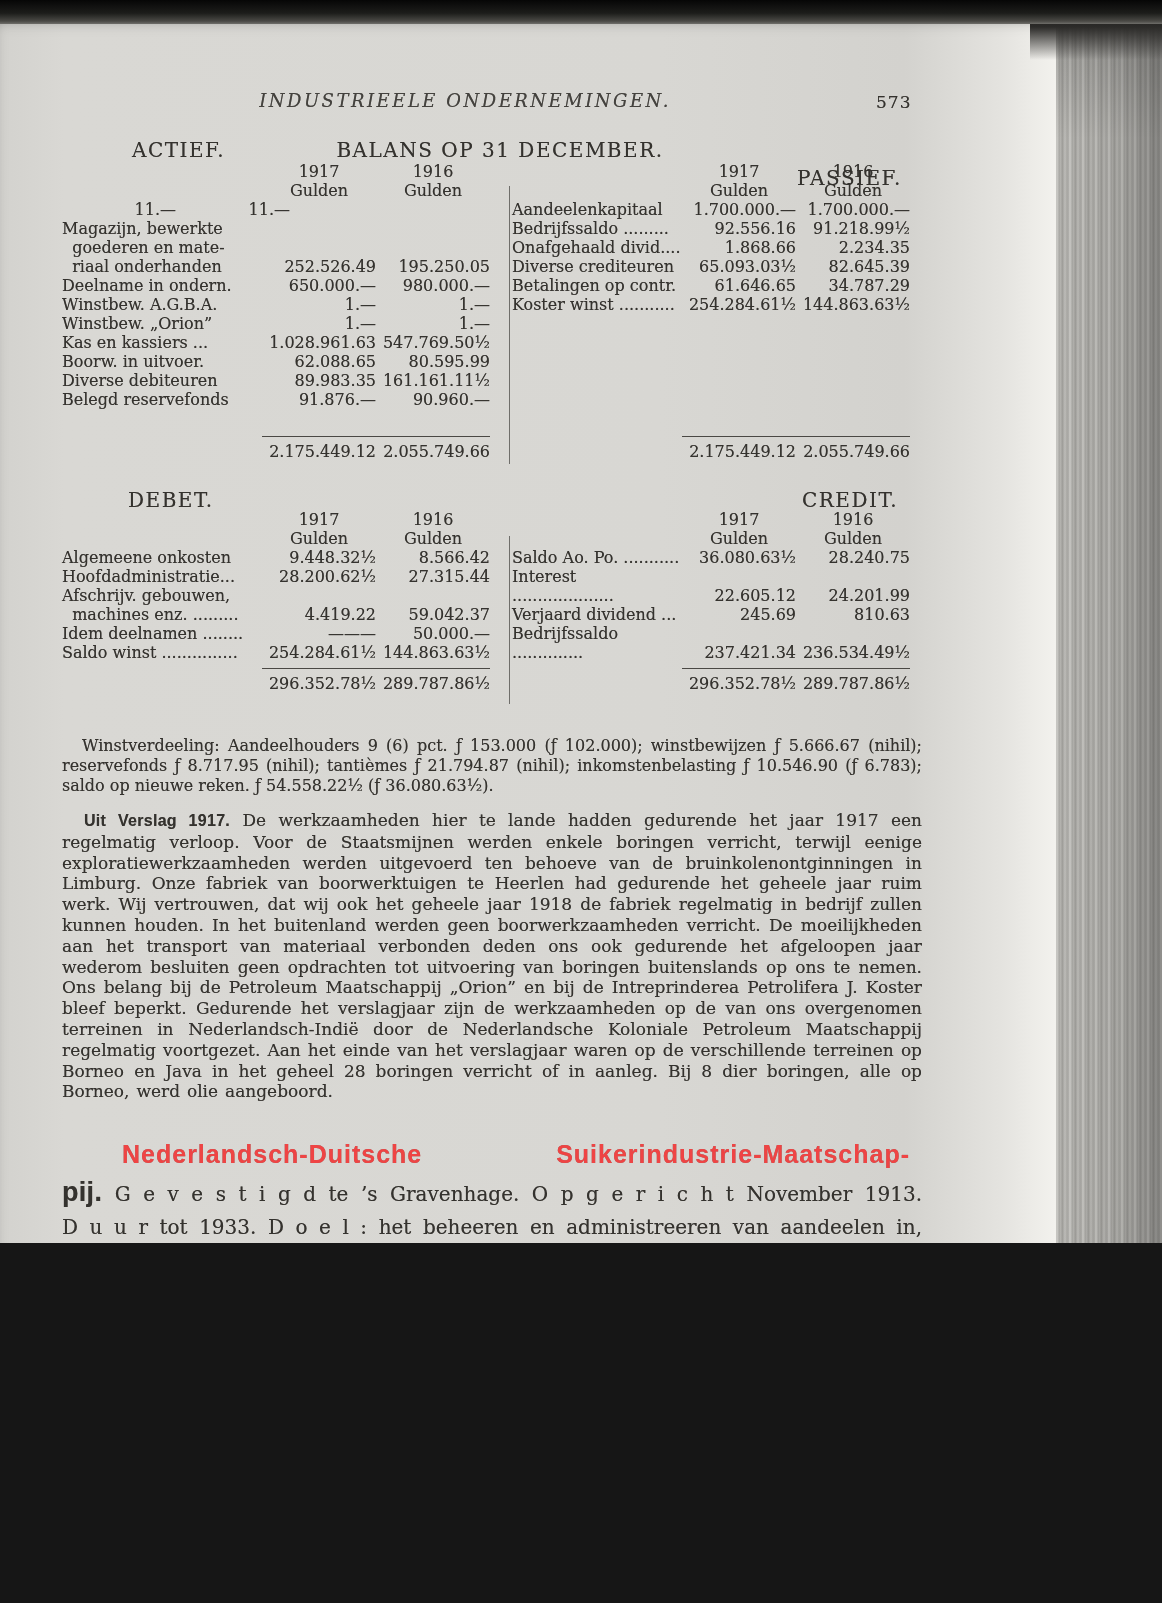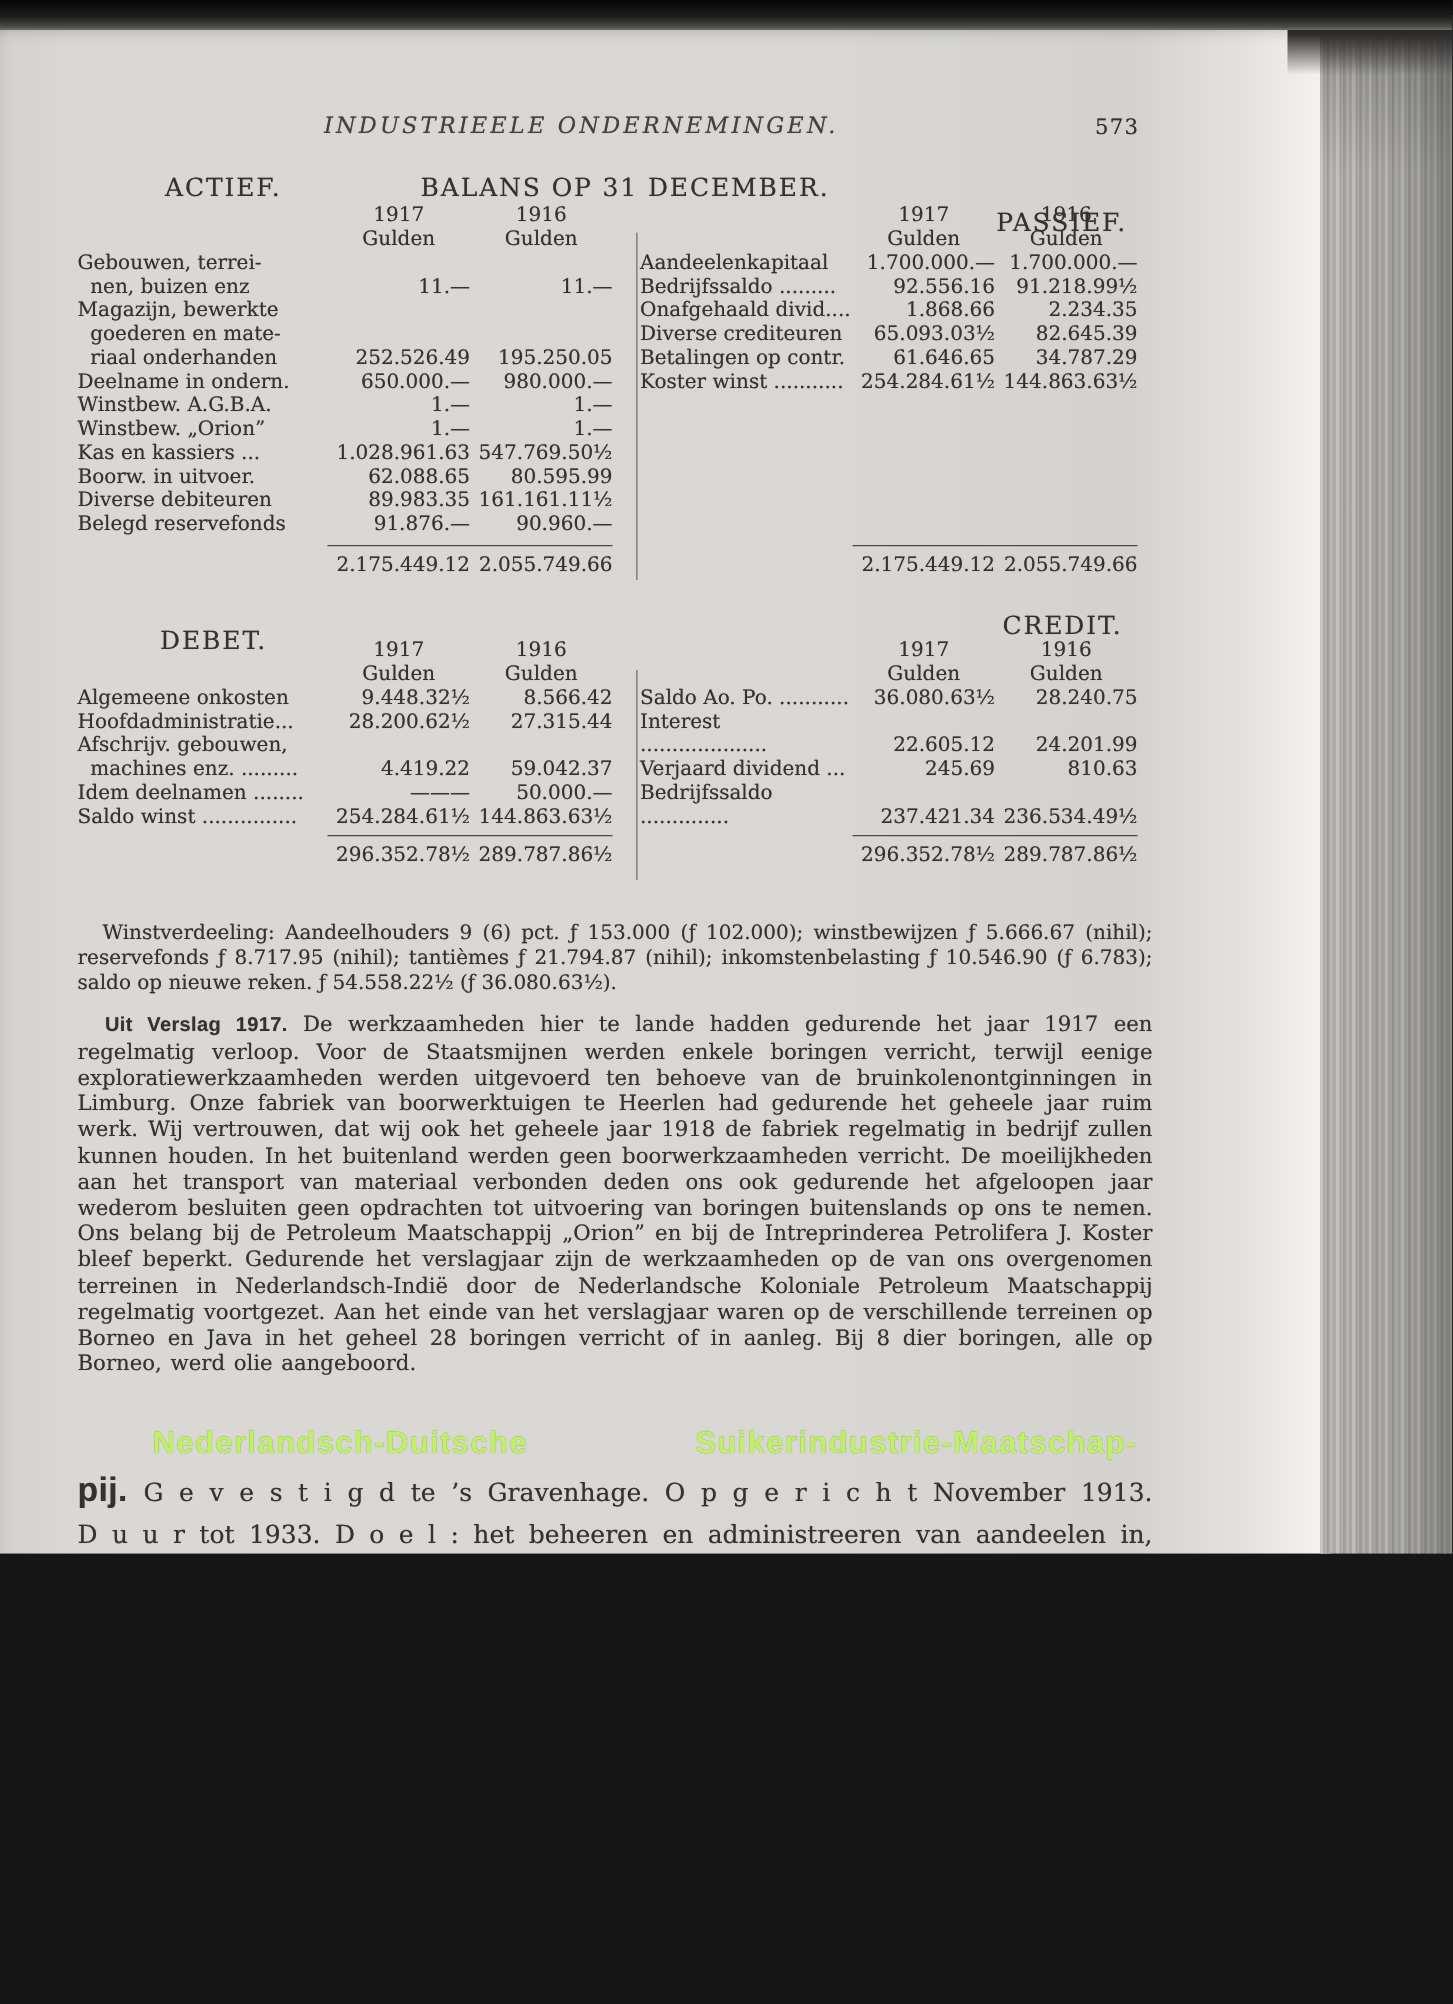--- a/index.html
+++ b/index.html
@@ -19,21 +19,21 @@
   .desk{position:absolute;left:0;top:0;width:100%;height:24px;
          background:linear-gradient(180deg,#060606 0%,#1d1d1b 55%,#4a4945 88%,#6f6e6a 100%);}
   .blk{position:absolute;z-index:5;}
   .running-head{top:90px;left:230px;width:470px;text-align:center;font-style:italic;
                 font-size:18px;letter-spacing:2.5px;color:#44423e;}
   .page-num{top:92px;left:876px;font-size:17px;letter-spacing:1px;}
   .sec-h{font-size:20px;letter-spacing:1.5px;}
   .actief-h{top:138px;left:132px;}
   .balans-h{top:138px;left:290px;width:420px;text-align:center;}
   .passief-h{top:138px;left:797px;margin-top:28px;}
-  .debet-h{top:500px;left:128px;}
+  .debet-h{top:488px;left:128px;}
   .wv-h{top:488px;left:280px;width:440px;text-align:center;}
   .credit-h{top:488px;left:802px;}
   .tbl{font-size:16px;line-height:19px;}
   .tbl .row{display:flex;align-items:flex-end;}
   .tbl .lbl{flex:1;white-space:pre-wrap;}
   .tbl .val{width:114px;text-align:right;white-space:nowrap;}
   .tbl .hdr .val{text-align:center;}
   .tbl-actief{top:162px;left:62px;width:428px;}
   .tbl-passief{top:162px;left:512px;width:398px;}
   .tbl-debet{top:510px;left:62px;width:428px;}
@@ -48,21 +48,21 @@
   .t-credit{top:668px;left:682px;}
   .vrule{width:1px;background:#6f6e6a;}
   .vr-balance{left:509px;top:186px;height:278px;}
   .vr-pnl{left:509px;top:536px;height:168px;}
   .para{left:62px;width:860px;text-align:justify;}
   .p-winst{top:736px;font-size:16px;line-height:20px;text-indent:20px;}
   .p-verslag{top:810px;font-size:17px;line-height:20.8px;text-indent:22px;word-spacing:1.5px;}
   .bold-lead{font-family:"Liberation Sans",sans-serif;font-weight:700;font-size:16px;letter-spacing:0.3px;}
   .company-h{top:1140px;left:122px;width:788px;display:flex;justify-content:space-between;
              font-family:"Liberation Sans",sans-serif;font-weight:700;font-size:25px;
-             letter-spacing:1px;color:#bef264;}
+             letter-spacing:1px;color:#ef4444;}
   .p-company{top:1176px;font-size:20px;line-height:33px;word-spacing:5px;}
   .company-lead{font-family:"Liberation Sans",sans-serif;font-weight:700;font-size:27px;letter-spacing:0.3px;}
   .ink-dot{left:56px;top:1330px;width:5px;height:5px;border-radius:50%;background:#55534f;}
   .ink-tick{left:338px;top:1460px;width:2px;height:11px;background:#5a5854;transform:rotate(7deg);}
 </style>
 </head>
 <body>
 
 <div class="scene">
   <div class="paper"></div>
@@ -82,22 +82,20 @@
       <div class="lbl"></div>
       <div class="val">1917</div>
       <div class="val">1916</div>
     </div>
     <div class="row hdr">
       <div class="lbl"></div>
       <div class="val">Gulden</div>
       <div class="val">Gulden</div>
     </div>
     <div class="row">
-        <div class="lbl">Gebouwen, terrei-
-  nen, buizen enz</div>
         <div class="val">11.—</div>
         <div class="val">11.—</div>
       </div>
     <div class="row">
         <div class="lbl">Magazijn, bewerkte
   goederen en mate-
   riaal onderhanden</div>
         <div class="val">252.526.49</div>
         <div class="val">195.250.05</div>
       </div>

